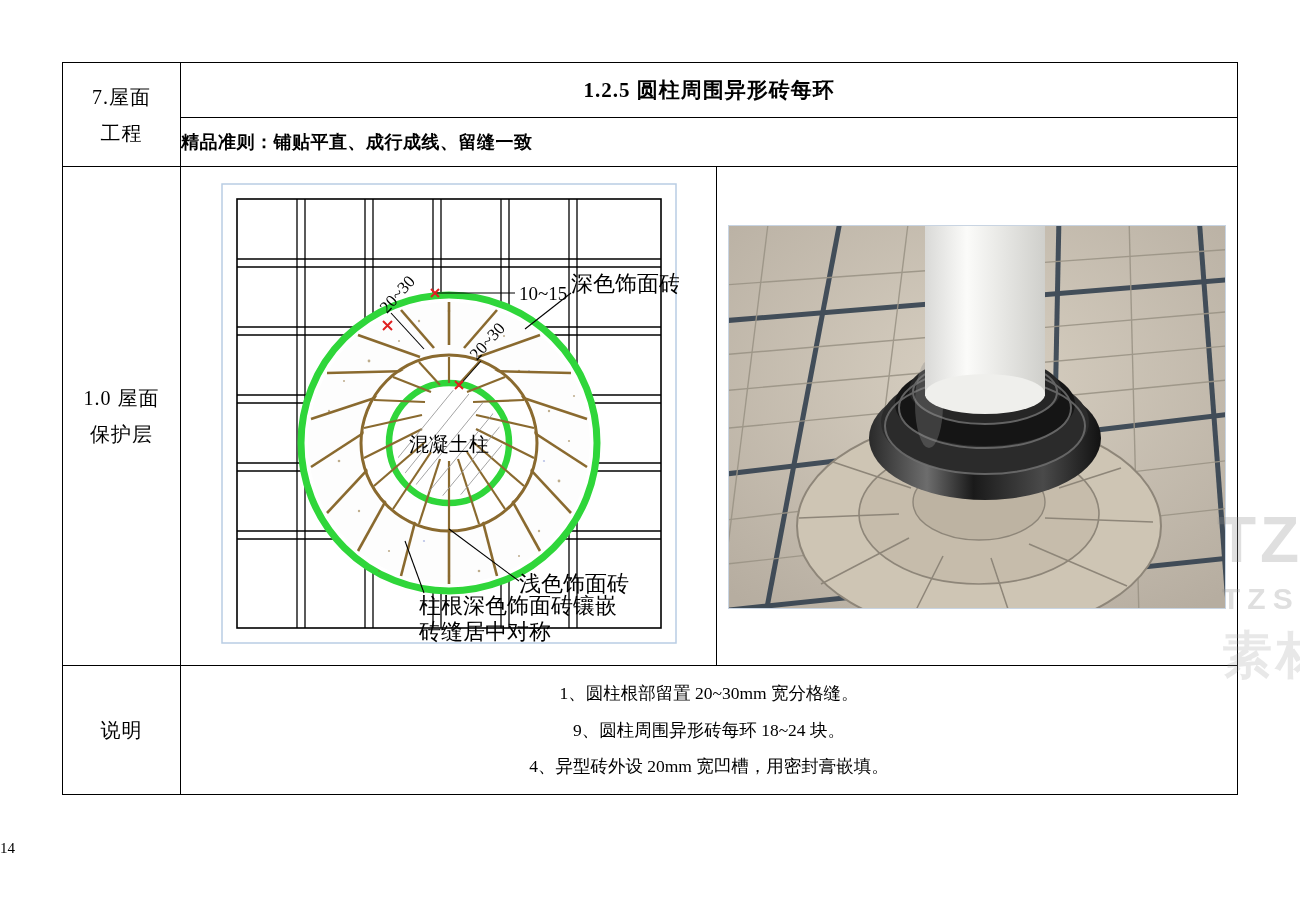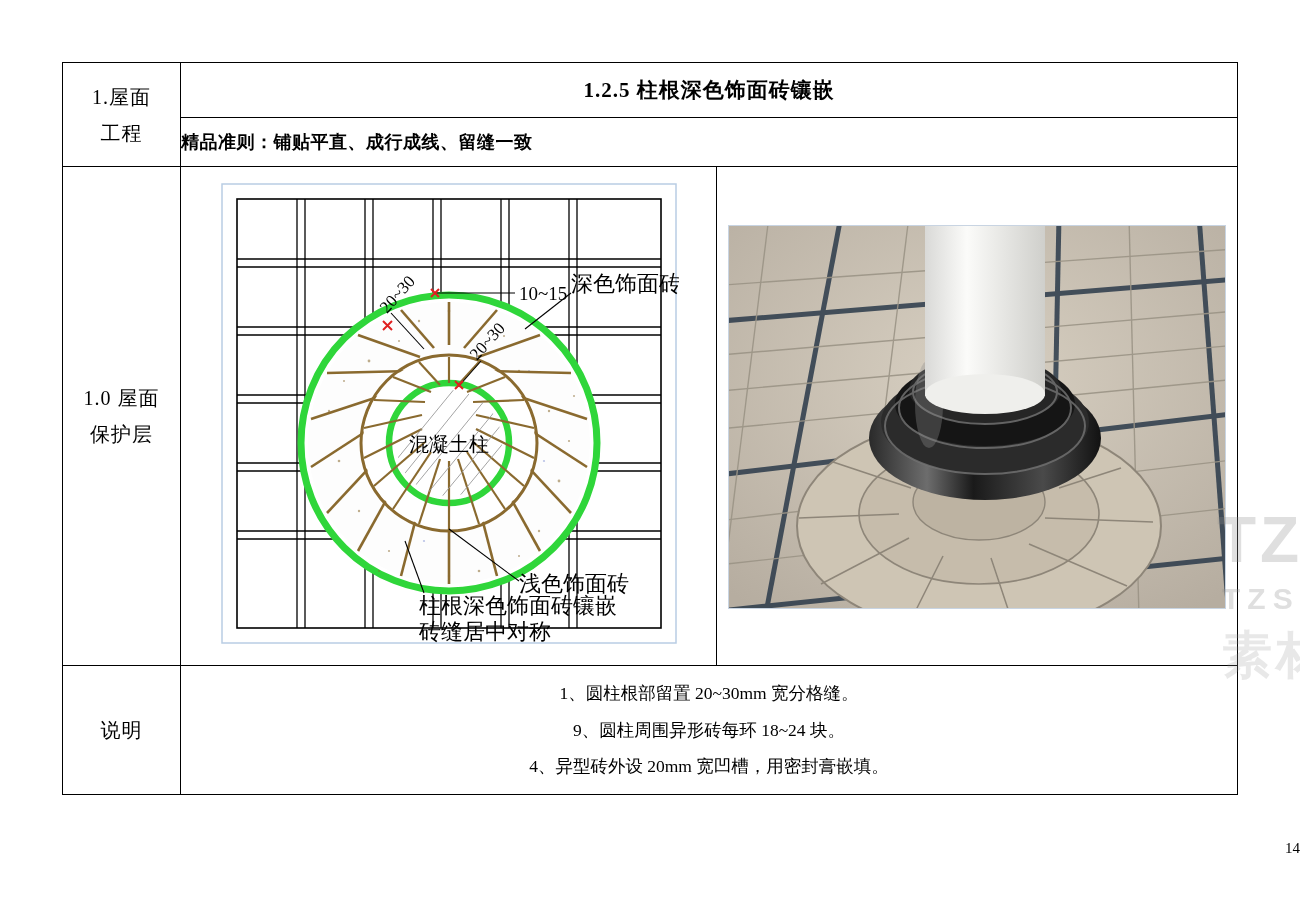--- a/index.html
+++ b/index.html
@@ -73,21 +73,21 @@
     line-height: 2.1;
     text-align: center;
   }
   .note-cell .note-line { white-space: nowrap; }
 
   .page-num {
     position: absolute;
     width: 1300px;
     top: 840px;
     left: 0;
-    text-align: right;
+    text-align: left;
     font-size: 15px;
     font-family: "Liberation Serif", serif;
   }
 
   
   .drawing-wrap {
     position: relative;
     width: 100%;
     height: 498px;
   }
@@ -151,24 +151,24 @@
 
   <table class="doc-table">
     <colgroup>
       <col class="col-label">
       <col>
       <col style="width:521px">
     </colgroup>
     <tbody>
       <tr>
         <td class="label-cell" rowspan="2">
-          <span class="ln">1.屋面</span>
+          <span class="ln">7.屋面</span>
           <span class="ln">工程</span>
         </td>
-        <td class="title-cell" colspan="2">1.2.5 柱根深色饰面砖镶嵌</td>
+        <td class="title-cell" colspan="2">1.2.5 圆柱周围异形砖每环</td>
       </tr>
       <tr>
         <td class="criteria-cell" colspan="2">精品准则：铺贴平直、成行成线、留缝一致</td>
       </tr>
 
       <tr>
         <td class="label-cell">
           <span class="ln">1.0 屋面</span>
           <span class="ln">保护层</span>
         </td>

